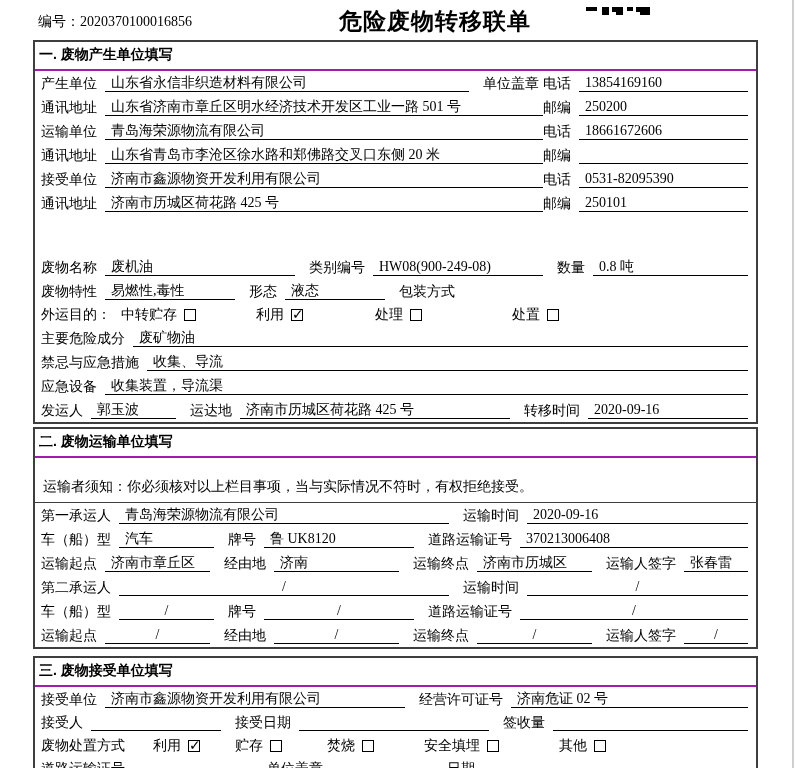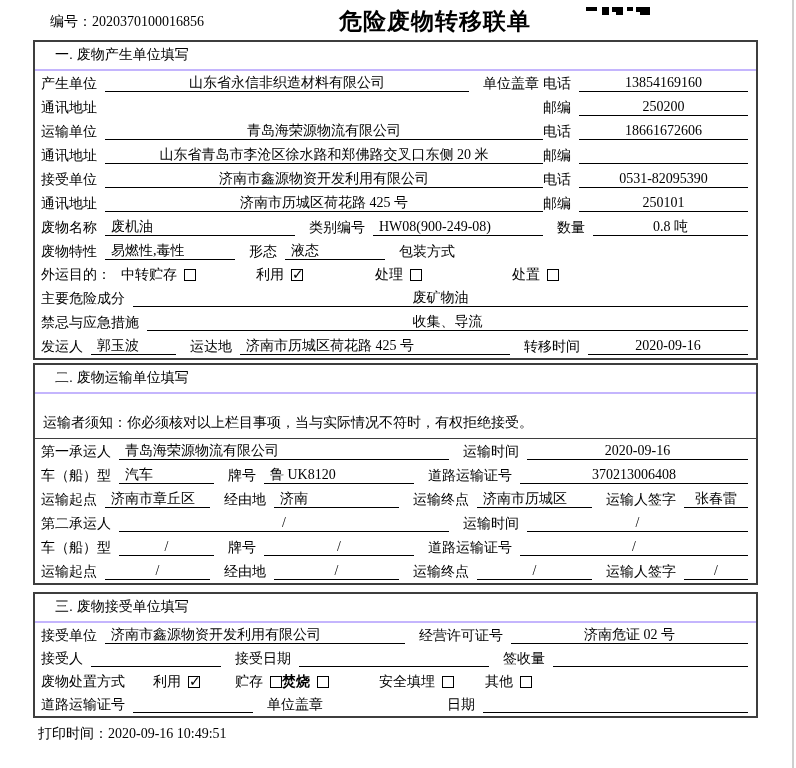--- a/index.html
+++ b/index.html
@@ -7,70 +7,70 @@
   body {
     width:796px; height:768px; overflow:hidden; position:relative;
     background:#ffffff; color:#000;
     font-family:"Liberation Serif","DejaVu Serif",serif;
     font-size:14px;
   }
   .page-edge { position:absolute; top:0; right:2px; width:2px; height:100%; background:#cfcfcf; }
 
   
   .top { position:relative; height:36px; margin-top:4px; }
-  .doc-no { position:absolute; left:50px; top:9px; white-space:nowrap; }
+  .doc-no { position:absolute; left:38px; top:9px; white-space:nowrap; }
   .doc-title {
     position:absolute; left:0; top:2px; width:100%; text-align:center;
     transform:translateX(37px);
     font-family:"Liberation Sans","DejaVu Sans",sans-serif;
     font-weight:bold; font-size:23px; letter-spacing:1px;
   }
   .qr { position:absolute; left:586px; top:0; }
 
   
   .doc { margin-left:33px; width:725px; }
   .box { border:2px solid #3e3e3e; margin-bottom:3px; background:#fff; }
   .box.last { margin-top:7px; }
   .sec-title {
     font-family:"Liberation Sans","DejaVu Sans",sans-serif;
-    font-weight:normal; font-size:14px; padding:4px 20px 5px;
-    border-bottom:2px solid #c4b5fd;
+    font-weight:bold; font-size:14px; padding:4px 4px 5px;
+    border-bottom:2px solid #a21caf;
   }
   .notice { padding:20px 8px 6px; border-bottom:1px solid #3e3e3e; }
 
   .row { display:flex; align-items:flex-end; padding:3px 8px 3px 6px; line-height:17px; }
   .left  { width:502px; flex-shrink:0; display:flex; align-items:flex-end; }
   .right { flex:1; display:flex; align-items:flex-end; }
   .lbl { white-space:nowrap; }
   .lbl.mid { margin-left:14px; }
   .val {
     border-bottom:1px solid #000; margin-left:8px; padding:0 6px;
     white-space:nowrap; overflow:hidden; min-height:17px;
   }
-  .f1 { flex:1 1 auto;text-align:center; }
+  .f1 { flex:1 1 auto; }
   .ctr { text-align:center; }
   .w85{width:85px;} .w95{width:95px;} .w100{width:100px;} .w105{width:105px;}
   .w115{width:115px;} .w120{width:120px;} .w125{width:125px;} .w130{width:130px;}
-  .w150{width:150px;} .w170{width:170px;} .w190{width:190px;} .w270{width:270px;}
+  .w150{width:150px;} .w170{width:170px;margin-top:40px;} .w190{width:190px;} .w270{width:270px;}
   .w300{width:300px;} .w330{width:330px;}
   .sp110 { width:110px; flex-shrink:0; }
   .seal-lbl { margin-left:14px; margin-right:4px; }
 
   
   .opt { display:flex; align-items:flex-end; white-space:nowrap; }
   .cb {
     display:inline-block; width:12px; height:12px; border:1px solid #000;
     margin-left:7px; margin-bottom:2px; position:relative; background:#fff;
   }
   .cb[data-checked="true"]::after {
     content:"\2713"; position:absolute; left:0px; top:-4px;
     font-size:14px; font-weight:bold; font-family:"DejaVu Sans",sans-serif;
   }
   .ml10{margin-left:10px;} .ml28{margin-left:28px;} .ml35{margin-left:35px;}
-  .ml42{margin-left:31px;} .ml45{font-weight:bold;} .ml50{margin-left:50px;}
+  .ml42{margin-left:60px;} .ml45{margin-left:45px;} .ml50{margin-left:50px;}
   .ml60{margin-left:60px;} .ml72{margin-left:72px;} .ml120{margin-left:90px;}
 
   .footer { margin:7px 0 0 38px; white-space:nowrap; }
 </style>
 </head>
 <body>
 
 <div class="page-edge"></div>
 
 <div class="top">
@@ -102,20 +102,21 @@
       </div>
       <div class="right">
         <span class="lbl">电话</span>
         <span class="val f1">13854169160</span>
       </div>
     </div>
 
     <div class="row">
       <div class="left">
         <span class="lbl">通讯地址</span>
+        <span class="val f1">山东省济南市章丘区明水经济技术开发区工业一路 501 号</span>
       </div>
       <div class="right">
         <span class="lbl">邮编</span>
         <span class="val f1">250200</span>
       </div>
     </div>
 
     <div class="row">
       <div class="left">
         <span class="lbl">运输单位</span>
@@ -200,20 +201,24 @@
     <div class="row">
       <span class="lbl">主要危险成分</span>
       <span class="val f1">废矿物油</span>
     </div>
 
     <div class="row">
       <span class="lbl">禁忌与应急措施</span>
       <span class="val f1">收集、导流</span>
     </div>
 
+    <div class="row">
+      <span class="lbl">应急设备</span>
+      <span class="val f1">收集装置，导流渠</span>
+    </div>
 
     <div class="row">
       <span class="lbl">发运人</span>
       <span class="val w85">郭玉波</span>
       <span class="lbl mid">运达地</span>
       <span class="val w270">济南市历城区荷花路 425 号</span>
       <span class="lbl mid">转移时间</span>
       <span class="val f1">2020-09-16</span>
     </div>
   </section>

